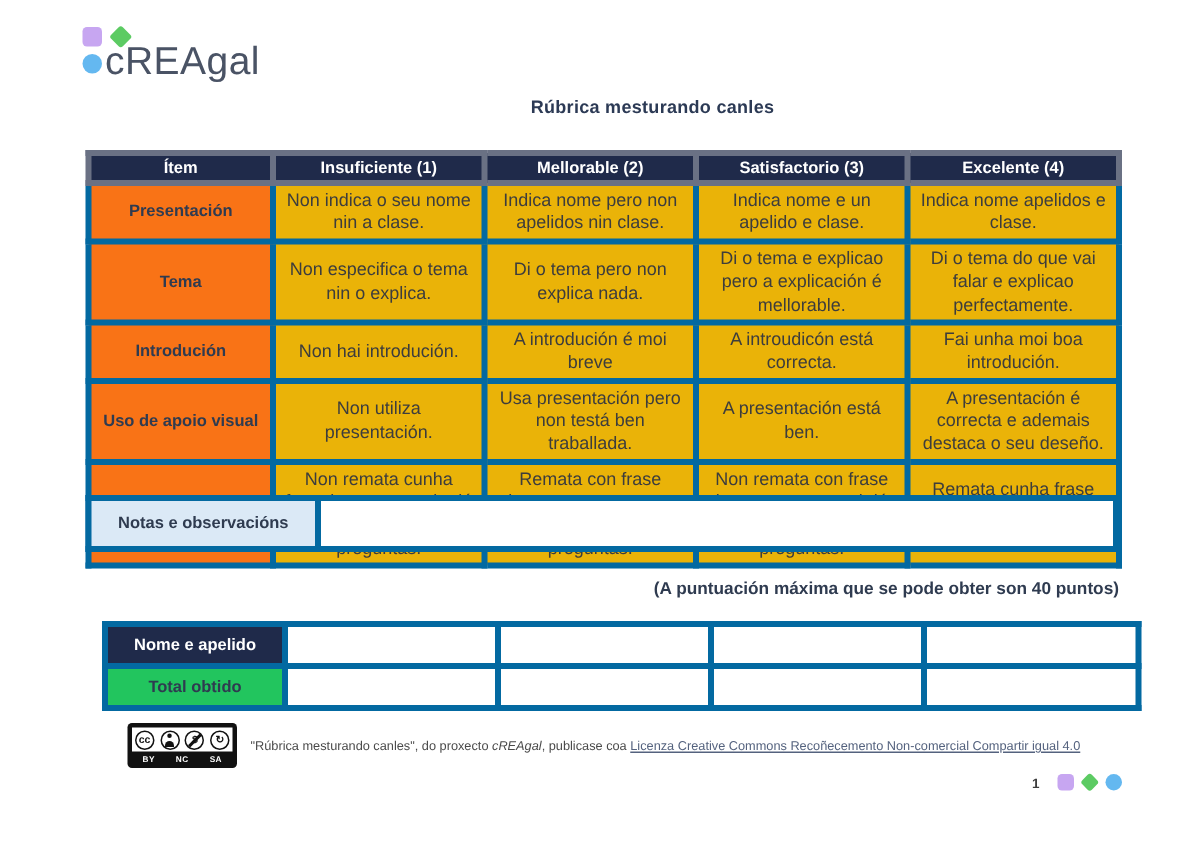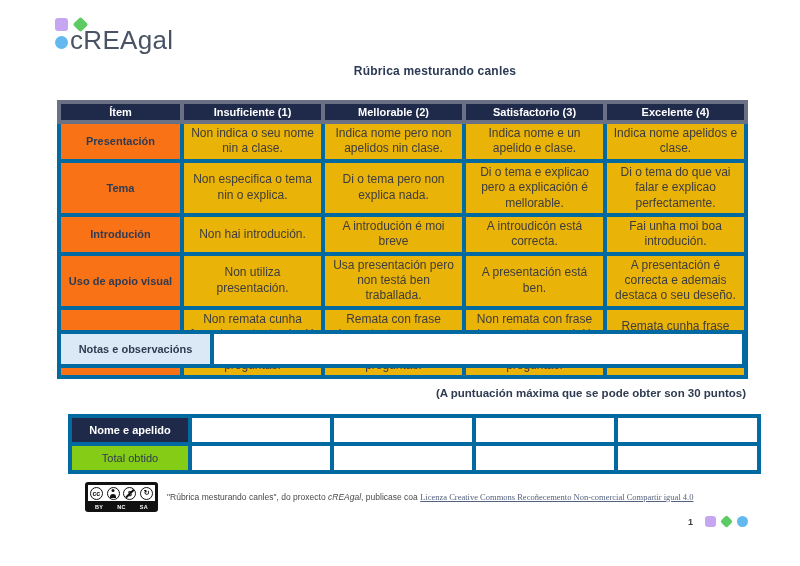--- a/index.html
+++ b/index.html
@@ -43,21 +43,21 @@
   .notes td.value { background:#ffffff; font-size:10.5px; color:#3d3d3d; }
 
   
   .max-note { position:absolute; right:54px; top:387px; font-size:11.5px;
     font-weight:bold; color:#2f3b50; }
 
   
   .score { position:absolute; left:68px; top:414px; width:689px; }
   .score td { height:28px; font-size:10.5px; color:#3d3d3d; background:#fff; }
   .score td.head { background:#1f2a4a; color:#ffffff; font-weight:bold; font-size:11px; width:120px; }
-  .score td.sub { background:#84cc16; color:#2f3b50; font-weight:normal; font-size:11px; width:120px; }
+  .score td.sub { background:#22c55e; color:#2f3b50; font-weight:bold; font-size:11px; width:120px; }
 
   
   .footer { position:absolute; left:85px; top:482px; display:flex; align-items:center; gap:9px; }
   .cc-badge { width:73px; height:30px; background:#111111; border-radius:3px;
     position:relative; flex:none; }
   .cc-top { position:absolute; left:3px; top:3px; right:3px; height:16px; background:#ffffff;
     display:flex; align-items:center; justify-content:space-around; }
   .cc-circle { width:13px; height:13px; border:1.5px solid #111; border-radius:50%;
     display:flex; align-items:center; justify-content:center;
     font-size:7px; font-weight:bold; color:#111; position:relative; }
@@ -65,21 +65,21 @@
     position:absolute; top:1.5px; left:50%; transform:translateX(-50%); }
   .cc-person-body { width:6px; height:4px; border-radius:3px 3px 0 0; background:#111;
     position:absolute; bottom:1px; left:50%; transform:translateX(-50%); }
   .cc-nc-slash { position:absolute; width:1.5px; height:11px; background:#111;
     transform:rotate(45deg); left:5px; top:0; }
   .cc-bottom { position:absolute; left:3px; right:3px; bottom:2px; height:7px;
     display:flex; justify-content:space-around; align-items:center; }
   .cc-bottom span { color:#ffffff; font-size:5.5px; font-weight:bold; letter-spacing:0.3px; }
   .license-text { font-size:8.5px; color:#4a4a4a; }
   .license-text .proj { font-style:italic; }
-  .license-link { color:#54627e; text-decoration:underline; cursor:pointer;font-family:Liberation Serif, serif; }
+  .license-link { color:#54627e; text-decoration:underline; cursor:pointer; }
 
   
   .pagenum { position:absolute; right:52px; top:516px; display:flex; align-items:center; gap:6px; }
   .pagenum .num { font-size:9px; font-weight:bold; color:#3d3d3d; margin-right:6px; }
   .pn-square { width:11px; height:11px; background:#c7a6f1; border-radius:3px; }
   .pn-diamond { width:9px; height:9px; background:#5ccb63; border-radius:2px; transform:rotate(45deg); }
   .pn-circle { width:11px; height:11px; background:#64b8f0; border-radius:50%; }
 </style>
 </head>
 <body>
@@ -151,21 +151,21 @@
 
   <table class="notes">
     <tbody>
         <tr>
       <td class="label">Notas e observacións</td>
       <td class="value"></td>
     </tr>
   </tbody>
     </table>
 
-  <div class="max-note">(A puntuación máxima que se pode obter son 30 puntos)</div>
+  <div class="max-note">(A puntuación máxima que se pode obter son 40 puntos)</div>
 
   <table class="score">
     <colgroup>
       <col style="width:120px">
         <col style="width:142px">
         <col style="width:142px">
       <col style="width:142px">
         <col style="width:143px">
     </colgroup>
     <tbody>

